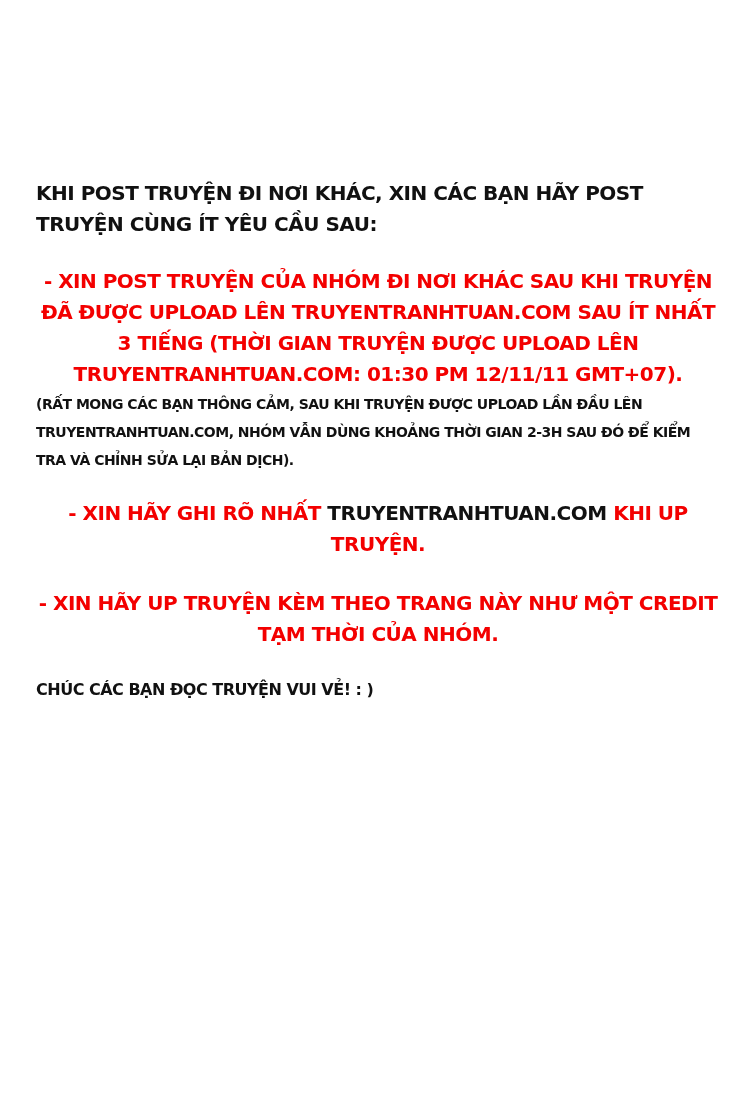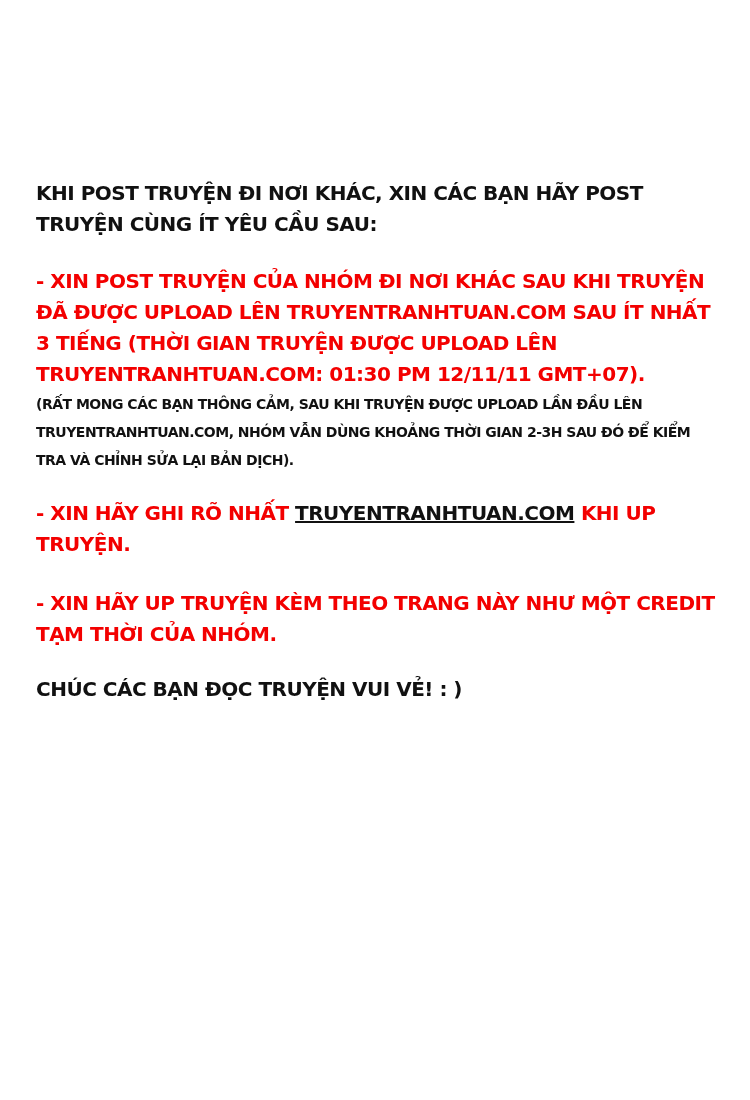--- a/index.html
+++ b/index.html
@@ -25,31 +25,31 @@
   }
   .para {
     margin: 0;
     font-size: 20px;
     line-height: 31px;
     color: var(--text, #111111);
     white-space: pre-wrap;
   }
   .para.red {
     color: var(--accent, #f30000);
+    text-align: center;
   }
   .black-inline {
     color: var(--text, #111111);
-    text-decoration: underline;
   }
   .intro     { margin-bottom: 26px; }
   .note      { font-size: 14px; line-height: 28px; }
   .rule1     { margin-bottom: 24px; }
   .rule2     { margin-bottom: 28px; }
   .rule3     { margin-bottom: 24px; }
-  .closing   { font-size: 20px; }
+  .closing   { font-size: 16px; }
 </style>
 </head>
 <body>
 
 <div class="page">
   <div class="content">
 
     <p class="para intro">KHI POST TRUYỆN ĐI NƠI KHÁC, XIN CÁC BẠN HÃY POST TRUYỆN CÙNG ÍT YÊU CẦU SAU:</p>
 
     <div class="rule1">

